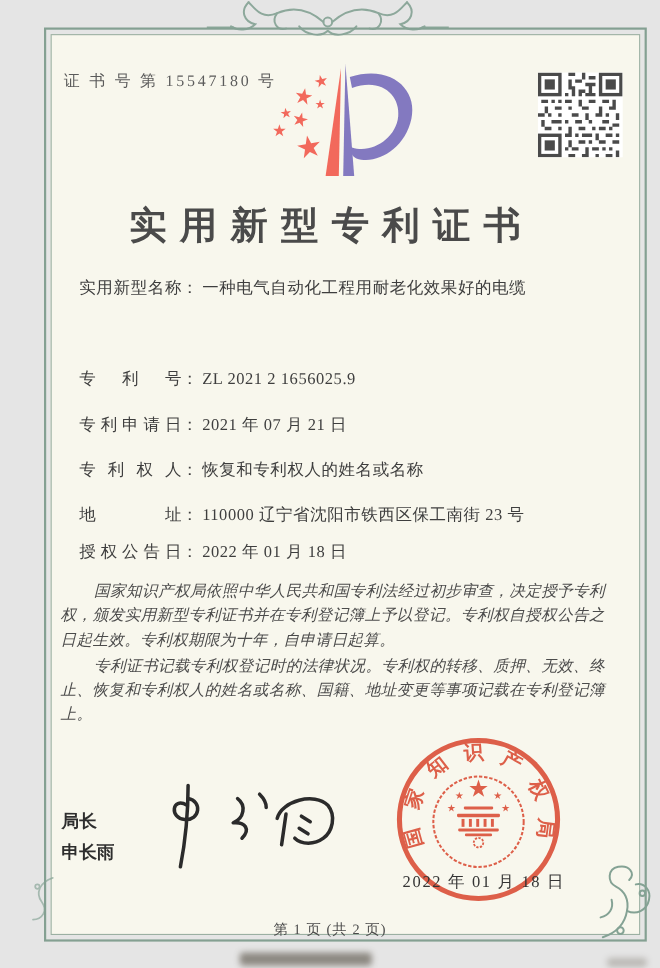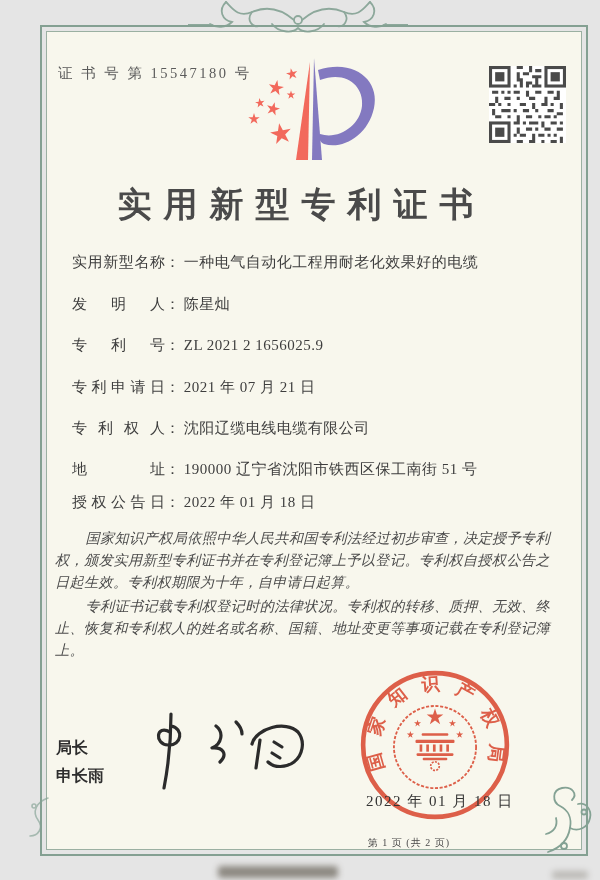--- a/index.html
+++ b/index.html
@@ -27,22 +27,22 @@
   
   .paras{position:absolute;left:55px;right:50px;top:526px;}
   .paras p{margin:1px 0 2px 0;font-size:14.2px;line-height:22px;text-indent:2.15em;
            font-style:italic;text-align:justify;color:#4b4b4b;letter-spacing:0.3px;}
   
   .signer{position:absolute;left:56px;top:734px;font-family:"Liberation Sans","DejaVu Sans",sans-serif;
           font-size:16px;font-weight:600;line-height:28px;color:#2e2e2e;}
   .signature{position:absolute;left:140px;top:710px;width:180px;height:85px;}
   .seal{position:absolute;left:358px;top:668px;width:154px;height:154px;opacity:.87;mix-blend-mode:multiply;}
   .issue-date{position:absolute;left:366px;top:792px;font-size:15px;letter-spacing:1.5px;color:#343434;z-index:5;}
-  .footer{position:absolute;left:150px;top:836px;width:300px;text-align:right;
-          font-size:10px;letter-spacing:1px;color:#4a4a4a;}
+  .footer{position:absolute;left:150px;top:836px;width:300px;text-align:center;
+          font-size:13px;letter-spacing:1px;color:#4a4a4a;}
   
   .orn-top{position:absolute;left:188px;top:-2px;width:220px;height:42px;opacity:.9;}
   .orn-br{position:absolute;left:540px;top:782px;width:58px;height:76px;}
   .orn-bl{position:absolute;left:24px;top:792px;width:30px;height:48px;opacity:.65;}
   
   .smudge1{position:absolute;left:218px;top:866px;width:120px;height:12px;background:#6f6a60;
            filter:blur(3px);opacity:.75;border-radius:3px;}
   .smudge2{position:absolute;left:552px;top:871px;width:36px;height:8px;background:#7a756b;
            filter:blur(3px);opacity:.4;border-radius:3px;}
 </style>
@@ -116,39 +116,35 @@
                  M9 24h2v1h-2z M13 24h2v1h-2z M17 24h1v1h-1z M20 24h2v1h-2z M23 23h1v2h-1z"></path>
       </g>
     </svg>
 
     <div class="title">实用新型专利证书</div>
 
     <div class="row" style="top:252px">
       <span class="flabel">实用新型名称</span><span class="colon">：</span>
       <span class="fvalue">一种电气自动化工程用耐老化效果好的电缆</span>
     </div>
-    <div class="row" style="top:294px">
-      <span class="flabel">发明人</span><span class="colon">：</span>
-      <span class="fvalue">陈星灿</span>
-    </div>
     <div class="row" style="top:335px">
       <span class="flabel">专利号</span><span class="colon">：</span>
       <span class="fvalue">ZL 2021 2 1656025.9</span>
     </div>
     <div class="row" style="top:377px">
       <span class="flabel">专利申请日</span><span class="colon">：</span>
       <span class="fvalue">2021 年 07 月 21 日</span>
     </div>
     <div class="row" style="top:418px">
       <span class="flabel">专利权人</span><span class="colon">：</span>
-      <span class="fvalue">沈阳辽缆电线电缆有限公司</span>
+      <span class="fvalue">恢复和专利权人的姓名或名称</span>
     </div>
     <div class="row" style="top:459px">
       <span class="flabel">地址</span><span class="colon">：</span>
-      <span class="fvalue">190000 辽宁省沈阳市铁西区保工南街 51 号</span>
+      <span class="fvalue">110000 辽宁省沈阳市铁西区保工南街 23 号</span>
     </div>
     <div class="row" style="top:492px">
       <span class="flabel">授权公告日</span><span class="colon">：</span>
       <span class="fvalue">2022 年 01 月 18 日</span>
     </div>
 
     <div class="paras">
       <p>国家知识产权局依照中华人民共和国专利法经过初步审查，决定授予专利权，颁发实用新型专利证书并在专利登记簿上予以登记。专利权自授权公告之日起生效。专利权期限为十年，自申请日起算。</p>
       <p>专利证书记载专利权登记时的法律状况。专利权的转移、质押、无效、终止、恢复和专利权人的姓名或名称、国籍、地址变更等事项记载在专利登记簿上。</p>
     </div>

